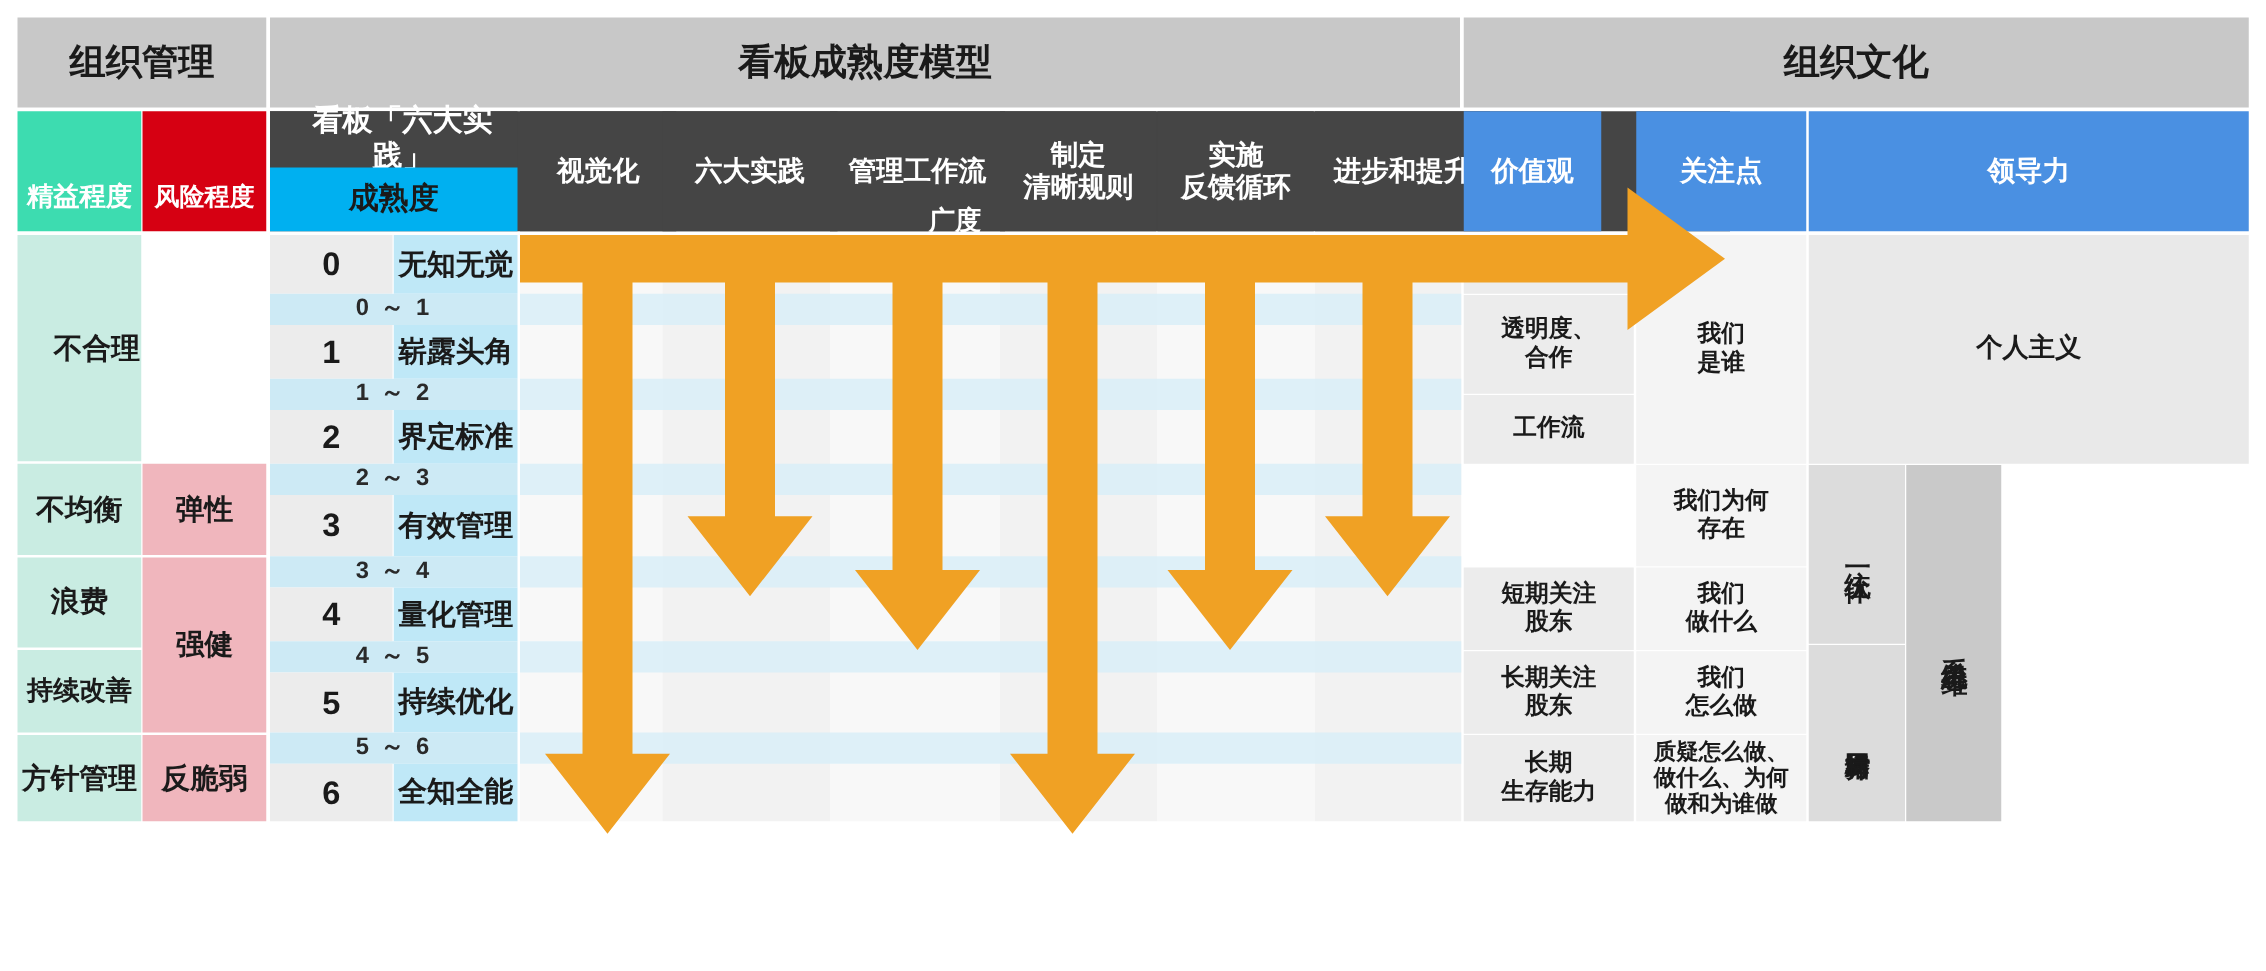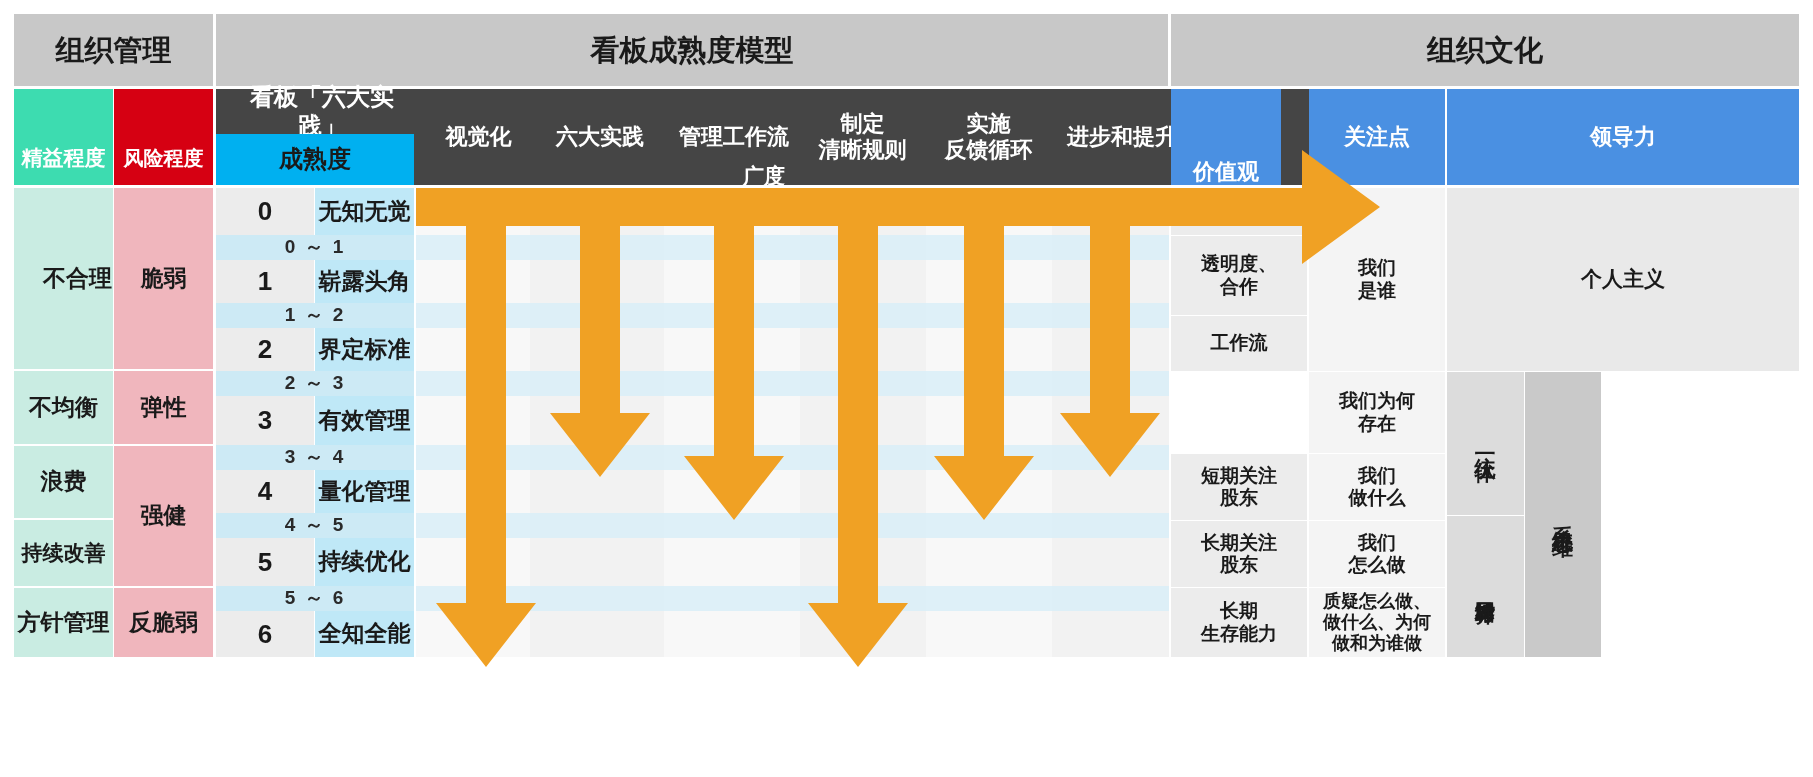--- a/index.html
+++ b/index.html
@@ -91,21 +91,21 @@
 清晰规则</span>
   </div>
   <div class="cell h-dark h-prac" style="left:926px;top:89px;width:125px;height:96px;white-space:pre-line;">
     <span class="pl">实施
 反馈循环</span>
   </div>
   <div class="cell h-dark h-prac" style="left:1052px;top:89px;width:140px;height:96px;">
     <span class="pl">进步和提升</span>
   </div>
 
-  <div class="cell h-blue" style="left:1171px;top:89px;width:110px;height:96px;align-items:flex-end;">
+  <div class="cell h-blue" style="left:1171px;top:89px;width:110px;height:96px;">
     <span>价值观</span>
   </div>
   <div class="cell h-blue" style="left:1309px;top:89px;width:136px;height:96px;">
     <span>关注点</span>
   </div>
   <div class="cell h-blue" style="left:1447px;top:89px;width:352px;height:96px;">
     <span>领导力</span>
   </div>
 
   <div class="cell band-lighter" style="left:416px;top:188px;width:114px;height:469px;"></div>
@@ -131,23 +131,20 @@
   <div class="cell c-lean" style="left:14px;top:446px;width:99px;height:72px;">
     <span>浪费</span>
   </div>
   <div class="cell c-lean" style="left:14px;top:520px;width:99px;height:66px;font-size:21px;">
     <span>持续改善</span>
   </div>
   <div class="cell c-lean" style="left:14px;top:588px;width:99px;height:69px;">
     <span>方针管理</span>
   </div>
 
-  <div class="cell c-risk" style="left:114px;top:188px;width:99px;height:181px;">
-    <span>脆弱</span>
-  </div>
   <div class="cell c-risk" style="left:114px;top:371px;width:99px;height:73px;">
     <span>弹性</span>
   </div>
   <div class="cell c-risk" style="left:114px;top:446px;width:99px;height:140px;">
     <span>强健</span>
   </div>
   <div class="cell c-risk" style="left:114px;top:588px;width:99px;height:69px;">
     <span>反脆弱</span>
   </div>
 

